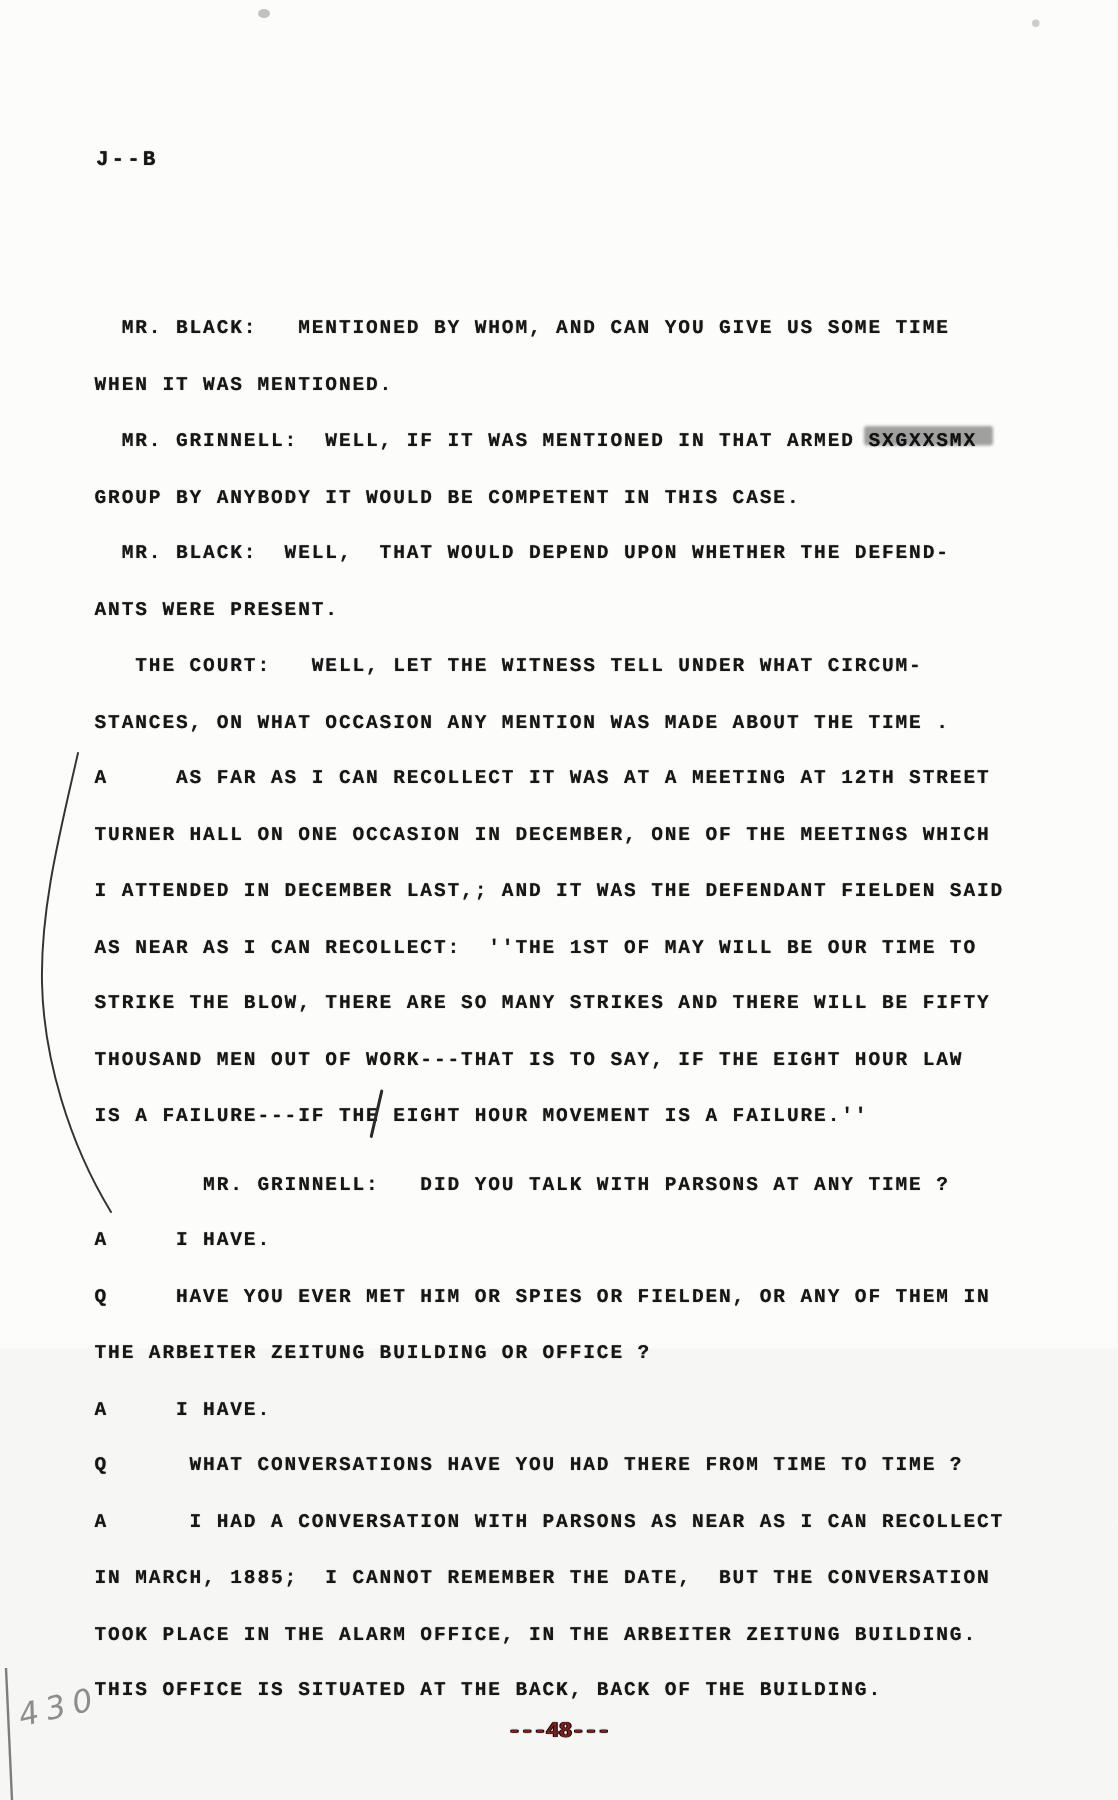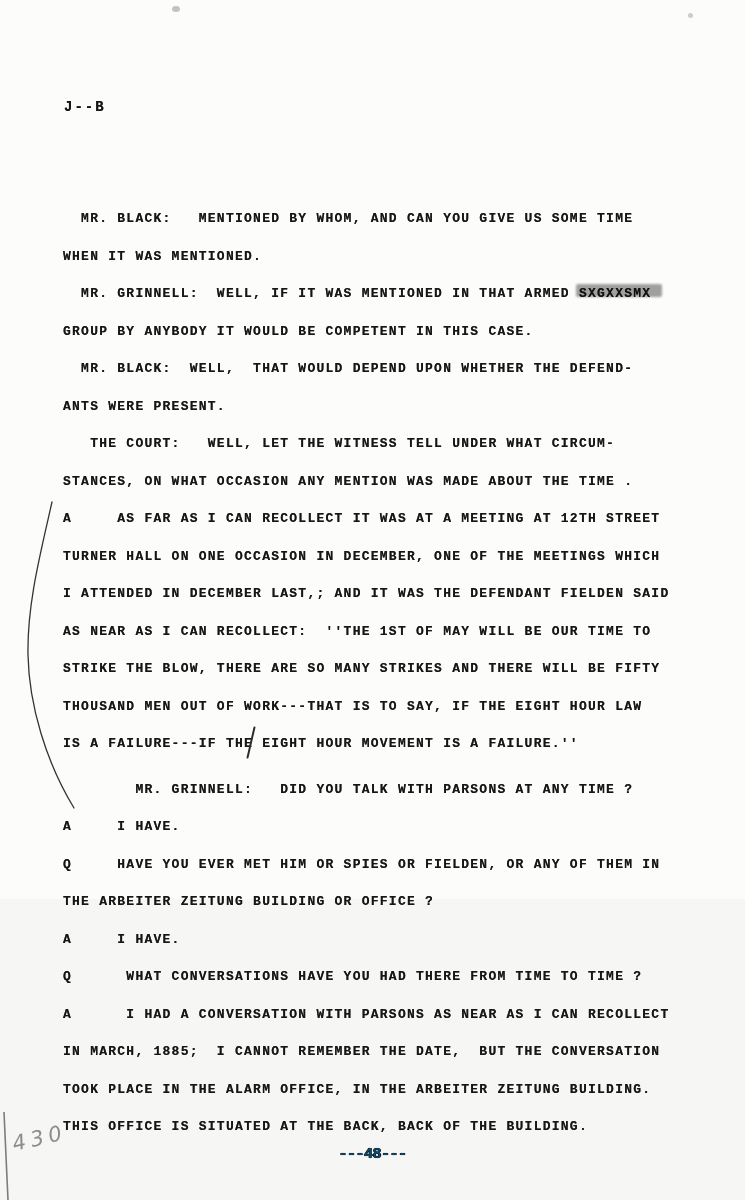--- a/index.html
+++ b/index.html
@@ -26,21 +26,21 @@
     letter-spacing:1.25px;
     white-space:pre;
     text-shadow:0 0 0.6px rgba(0,0,0,.65);
   }
   .tline{height:37.5px;line-height:37.5px;}
   .tline:nth-child(16){margin-top:8px;}
   .page-number{
     position:absolute;left:0;right:0;top:1146px;
     text-align:center;
     font-size:15px;font-weight:700;letter-spacing:-0.5px;
-    color:#0c4a6e;
+    color:#7f1d1d;
     text-shadow:0.6px 0 0 #000,-0.6px 0 0 #000,0 0 1px rgba(0,0,0,.7);
   }
   .pencil-note{
     position:absolute;left:12px;top:1126px;
     font-family:"DejaVu Sans",sans-serif;
     font-style:italic;font-size:21px;letter-spacing:5px;
     color:#8d8d8d;
     transform:rotate(-13deg);
   }
   .annot-svg{

